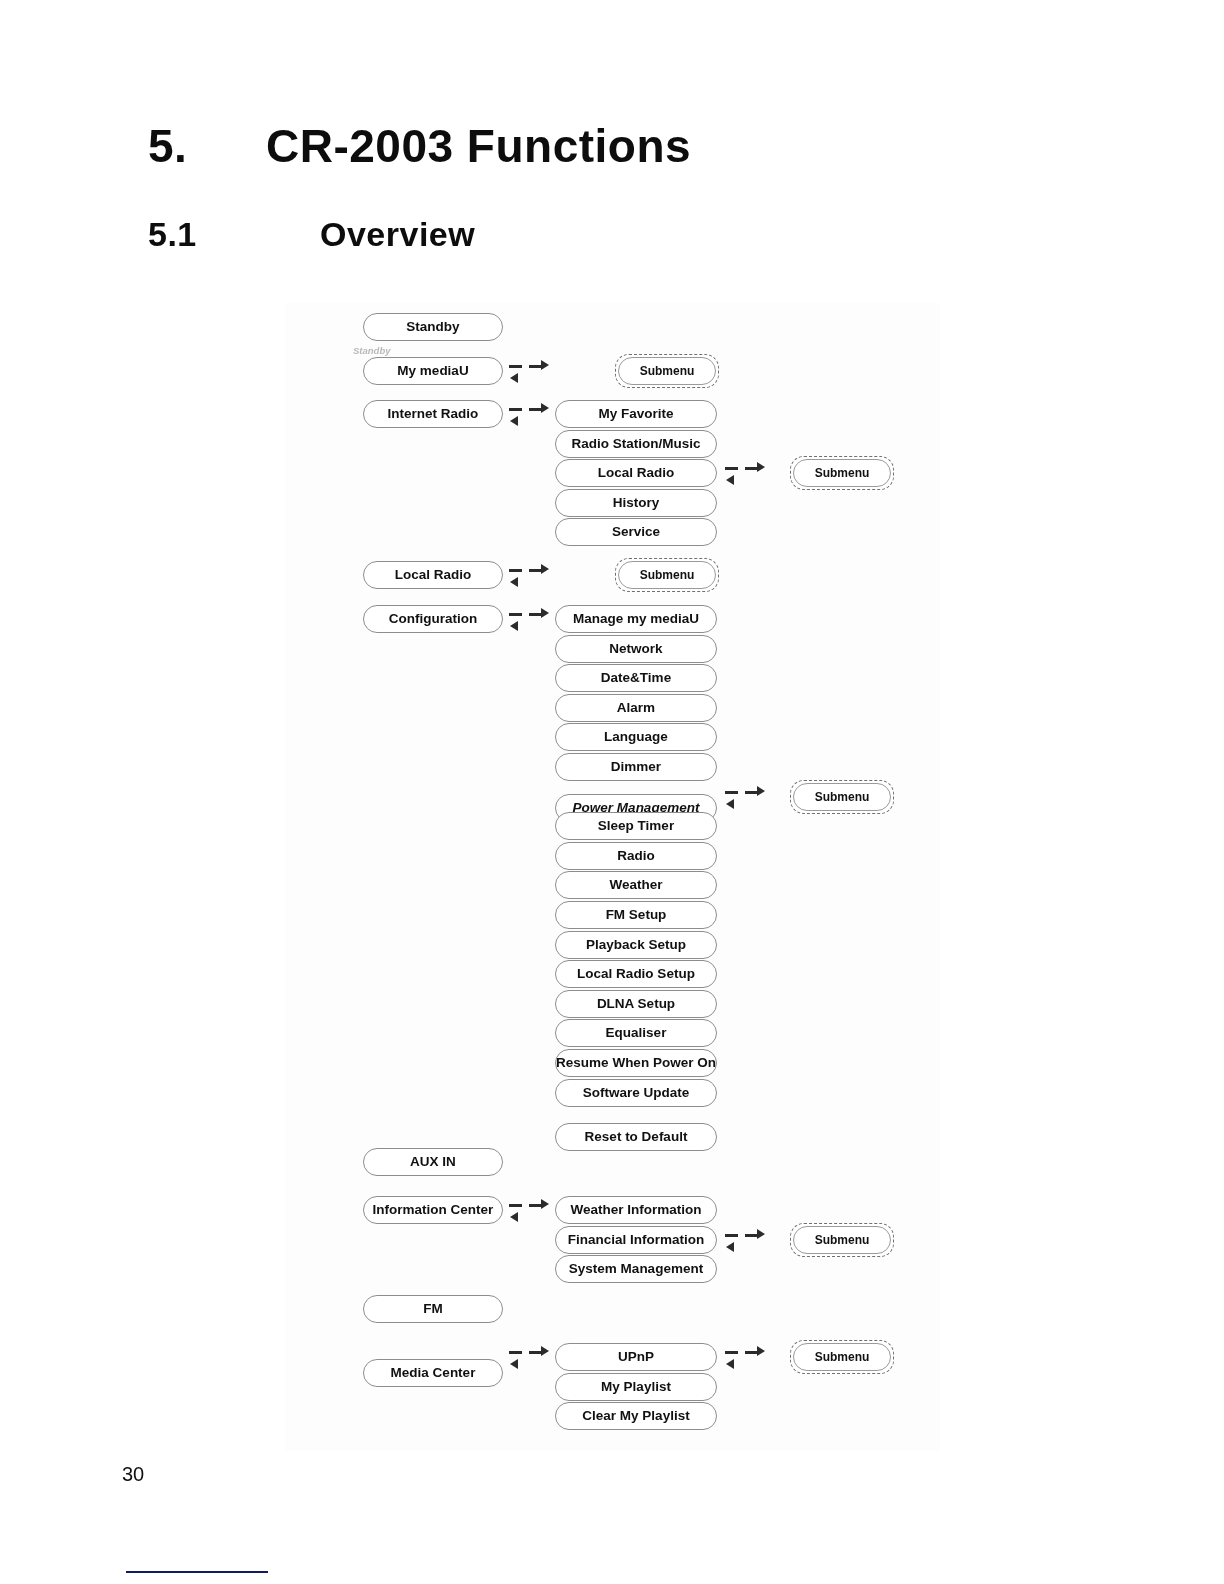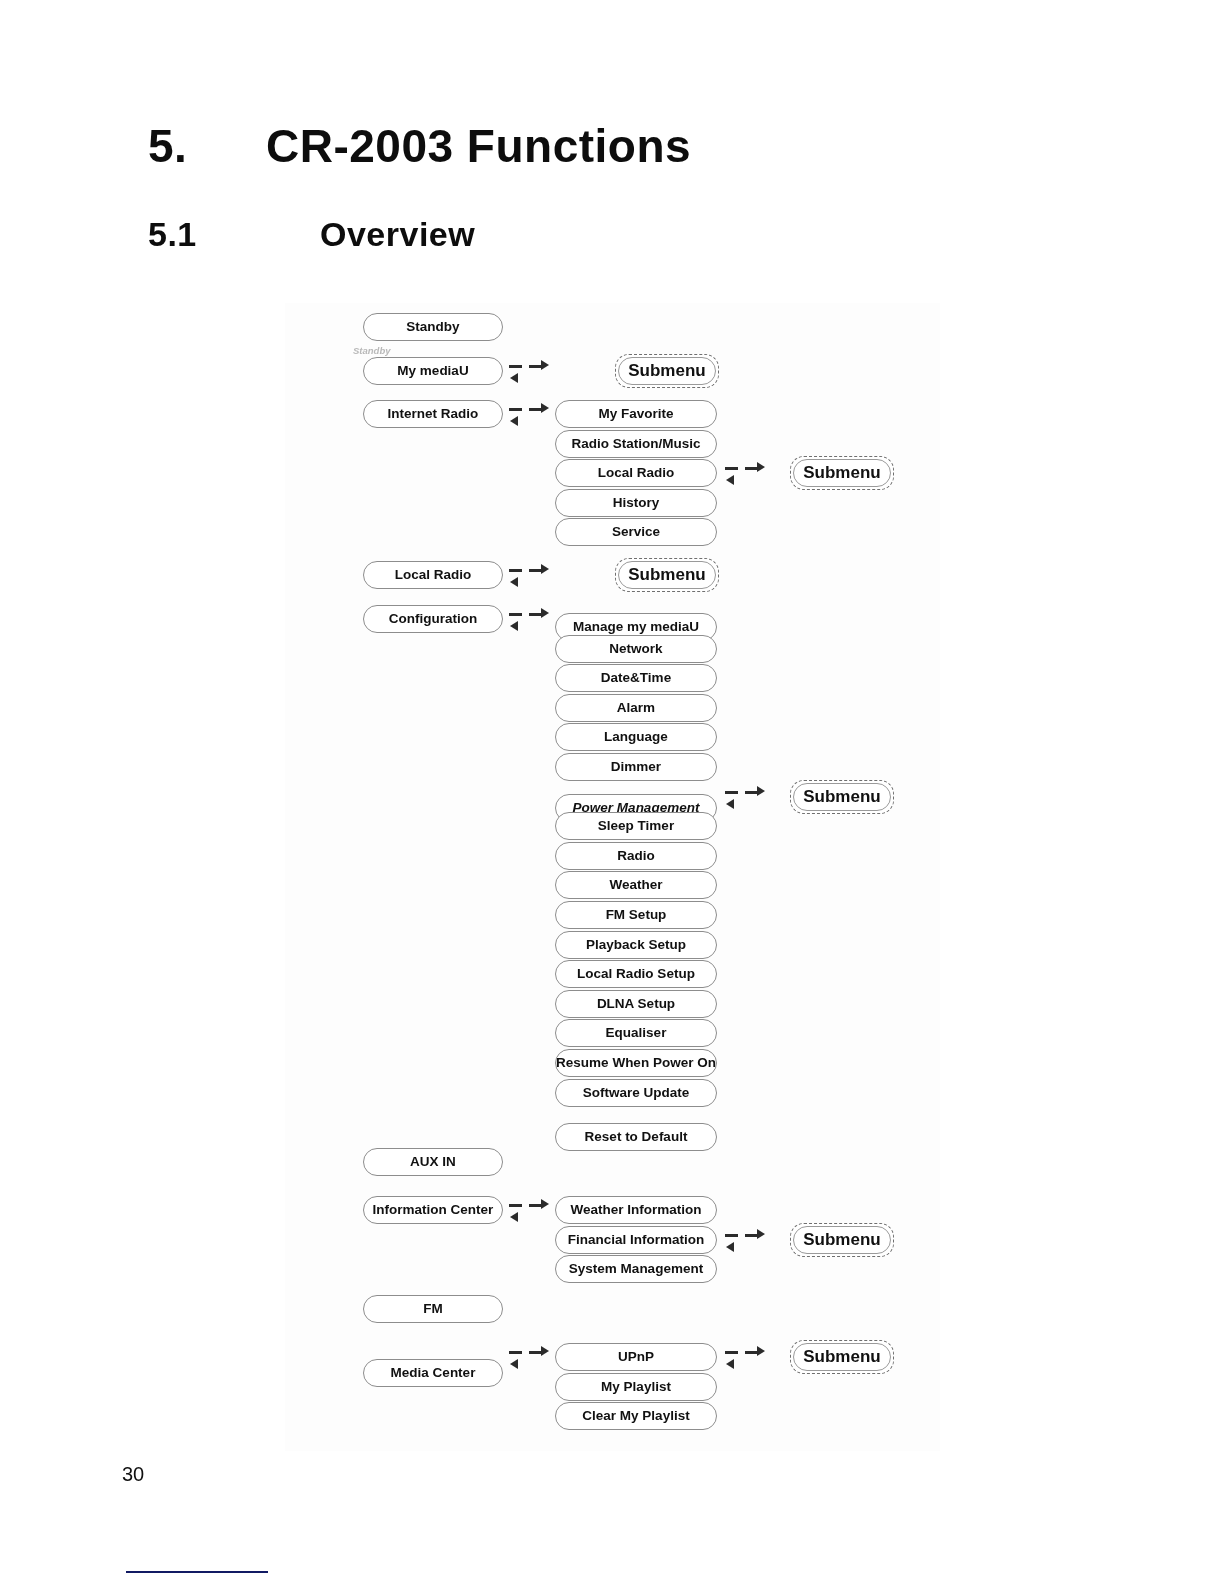--- a/index.html
+++ b/index.html
@@ -82,21 +82,21 @@
   }
   .submenu .inner {
     box-sizing: border-box;
     width: 100%;
     height: 100%;
     border: 1.3px solid #9a9a9a;
     border-radius: 40px;
     background: #ffffff;
     text-align: center;
     line-height: 26px;
-    font-size: 17px;
+    font-size: 12px;
     font-weight: bold;
     color: #111111;
     white-space: nowrap;
   }
 
   
   .connector {
     position: absolute;
     width: 44px;
     height: 26px;
@@ -224,21 +224,21 @@
       <span class="seg a"></span>
       <span class="seg b"></span>
       <span class="arrow-r"></span>
       <span class="arrow-l"></span>
     </div>
     <div class="submenu" style="left: 505px; top: 153.2px;">
       <div class="inner">Submenu</div>
     </div>
     <div class="node col-sub" style="top: 185.8px;"><span>History</span></div>
     <div class="node col-sub" style="top: 215.4px; text-align: center;"><span>Service</span></div>
-    <div class="node col-sub" style="top: 302px; margin-top: 8px;"><span>Manage my mediaU</span></div>
+    <div class="node col-sub" style="top: 302px;"><span>Manage my mediaU</span></div>
     <div class="node col-sub" style="top: 331.6px;"><span>Network</span></div>
     <div class="node col-sub" style="top: 361.2px;"><span>Date&amp;Time</span></div>
     <div class="node col-sub" style="top: 390.8px;"><span>Alarm</span></div>
     <div class="node col-sub" style="top: 420.4px;"><span>Language</span></div>
     <div class="node col-sub" style="top: 450px;"><span>Dimmer</span></div>
     <div class="node col-sub" style="top: 491px; font-style: italic;"><span>Power Management</span></div>
     <div class="connector" style="left: 440px; top: 481.6px;">
       <span class="seg a"></span>
       <span class="seg b"></span>
       <span class="arrow-r"></span>

